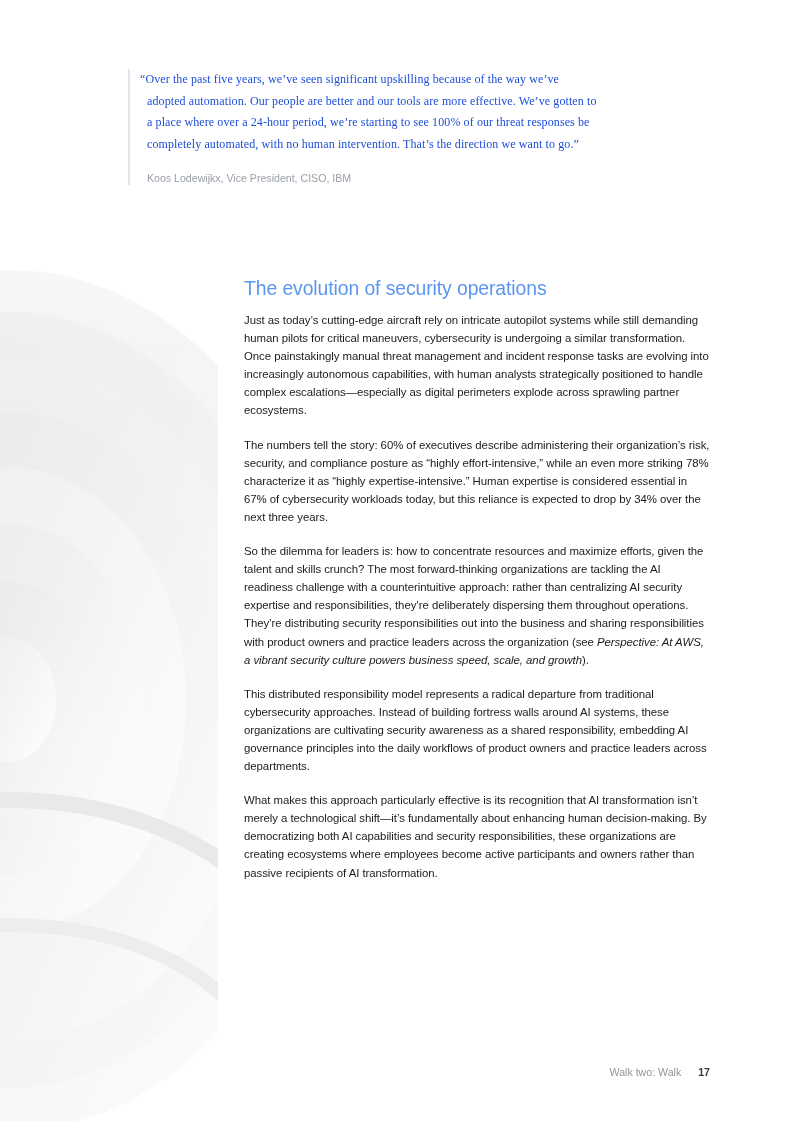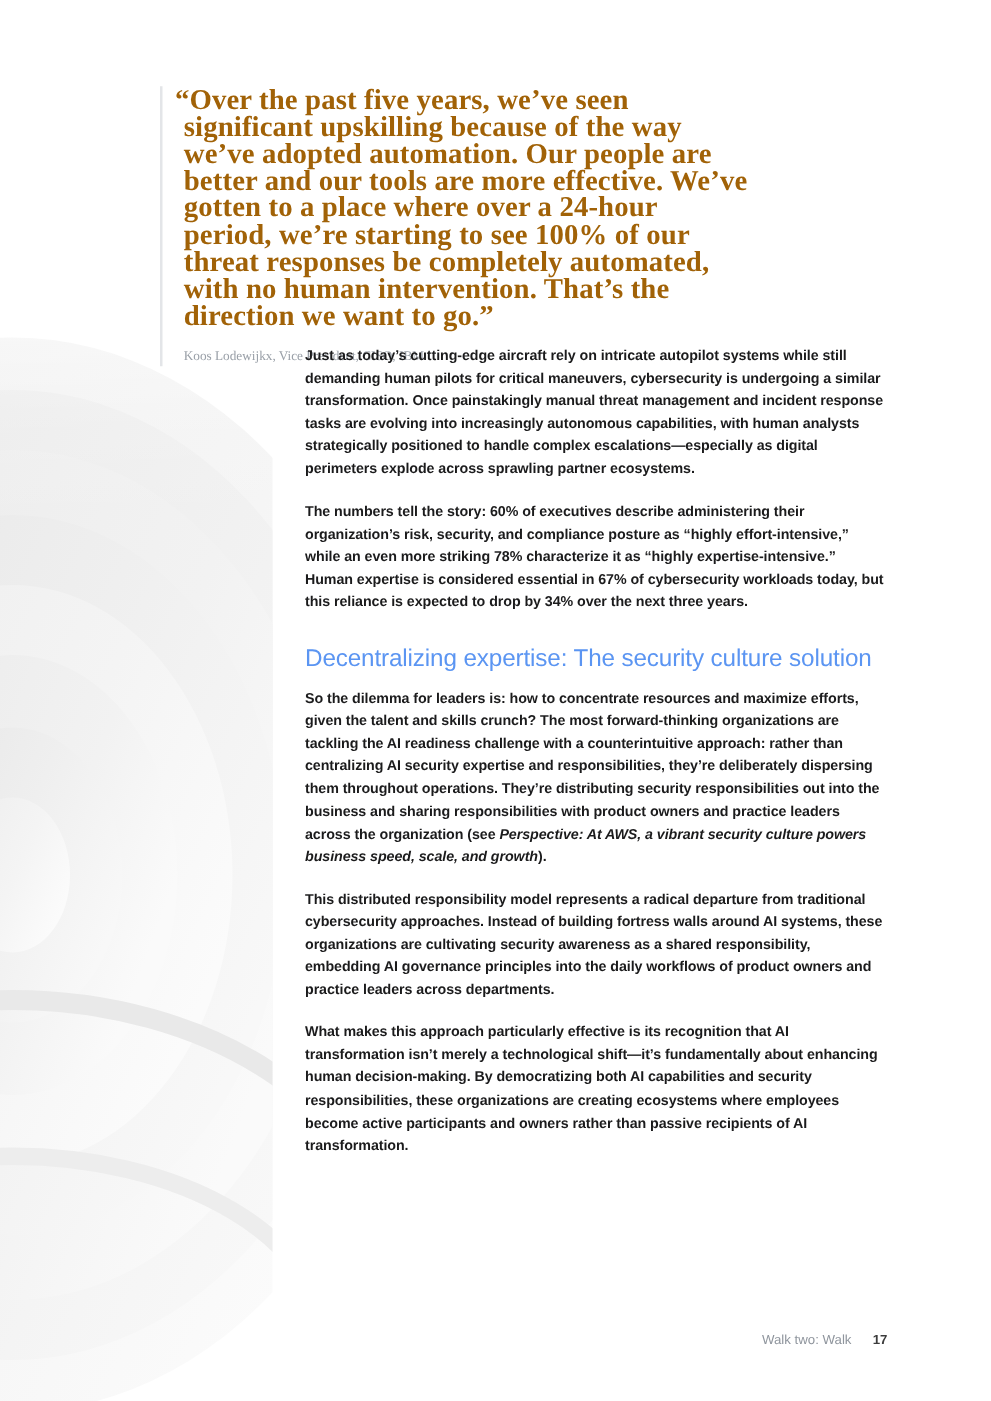--- a/index.html
+++ b/index.html
@@ -51,30 +51,29 @@
     position: absolute;
     left: 88px;
     top: 53px;
     width: 470px;
     border-left: 2px solid #e3e5e8;
     padding-left: 17px;
     box-sizing: border-box;
   }
   .quote-text {
     font-family: "Liberation Serif", "DejaVu Serif", serif;
-    font-size: 23px;
+    font-size: 12px;
     line-height: 21.6px;
-    color: #a16207;
+    color: #1d4ed8;
     letter-spacing: 0.1px;
     margin: 0;
     text-indent: -7px;
-    font-weight: bold;
   }
   .quote-attrib {
-    font-family: Liberation Serif, serif;
+    font-family: Liberation Sans, sans-serif;
     font-size: 10.6px;
     line-height: 14px;
     color: #9aa0a8;
     margin: 16px 0 0 0;
   }
 
   
   .content {
     position: absolute;
     left: 244px;
@@ -93,21 +92,20 @@
   h2.section-heading.spaced {
     margin-top: 24px;
   }
   p.body-text {
     font-family: "Liberation Sans", sans-serif;
     font-size: 11.4px;
     line-height: 18.1px;
     color: #1b1b1c;
     margin: 0 0 16px 0;
     letter-spacing: -0.05px;
-    font-weight: bold;
   }
   p.body-text:last-child {
     margin-bottom: 16px;
   }
   p.body-text em {
     font-style: italic;
   }
 
   
   .footer {
@@ -167,26 +165,26 @@
   <div class="deco-fade"></div>
 </div>
 
 <blockquote class="quote-block">
   <p class="quote-text">“Over the past five years, we’ve seen significant upskilling because of the way we’ve adopted automation. Our people are better and our tools are more effective. We’ve gotten to a place where over a 24-hour period, we’re starting to see 100% of our threat responses be completely automated, with no human intervention. That’s the direction we want to go.”</p>
   <p class="quote-attrib">Koos Lodewijkx, Vice President, CISO, IBM</p>
 </blockquote>
 
 <main class="content">
 
+  <h2 class="section-heading">The evolution of security operations</h2>
 
   <p class="body-text"><span>Just as today’s cutting-edge aircraft rely on intricate autopilot systems while still demanding human pilots for critical maneuvers, cybersecurity is undergoing a similar transformation. Once painstakingly manual threat management and incident response tasks are evolving into increasingly autonomous capabilities, with human analysts strategically positioned to handle complex escalations—especially as digital perimeters explode across sprawling partner ecosystems.</span></p>
 
   <p class="body-text"><span>The numbers tell the story: 60% of executives describe administering their organization’s risk, security, and compliance posture as “highly effort-intensive,” while an even more striking 78% characterize it as “highly expertise-intensive.” Human expertise is considered essential in 67% of cybersecurity workloads today, but this reliance is expected to drop by 34% over the next three years.</span></p>
 
-  <h2 class="section-heading spaced">Decentralizing expertise: The security culture solution</h2>
 
   <p class="body-text"><span>So the dilemma for leaders is: how to concentrate resources and maximize efforts, given the talent and skills crunch? The most forward-thinking organizations are tackling the AI readiness challenge with a counterintuitive approach: rather than centralizing AI security expertise and responsibilities, they’re deliberately dispersing them throughout operations. They’re distributing security responsibilities out into the business and sharing responsibilities with product owners and practice leaders across the organization (see </span><em>Perspective: At AWS, a vibrant security culture powers business speed, scale, and growth</em><span>).</span></p>
 
   <p class="body-text"><span>This distributed responsibility model represents a radical departure from traditional cybersecurity approaches. Instead of building fortress walls around AI systems, these organizations are cultivating security awareness as a shared responsibility, embedding AI governance principles into the daily workflows of product owners and practice leaders across departments.</span></p>
 
   <p class="body-text"><span>What makes this approach particularly effective is its recognition that AI transformation isn’t merely a technological shift—it’s fundamentally about enhancing human decision-making. By democratizing both AI capabilities and security responsibilities, these organizations are creating ecosystems where employees become active participants and owners rather than passive recipients of AI transformation.</span></p>
 
 </main>
 
 <div class="footer">

